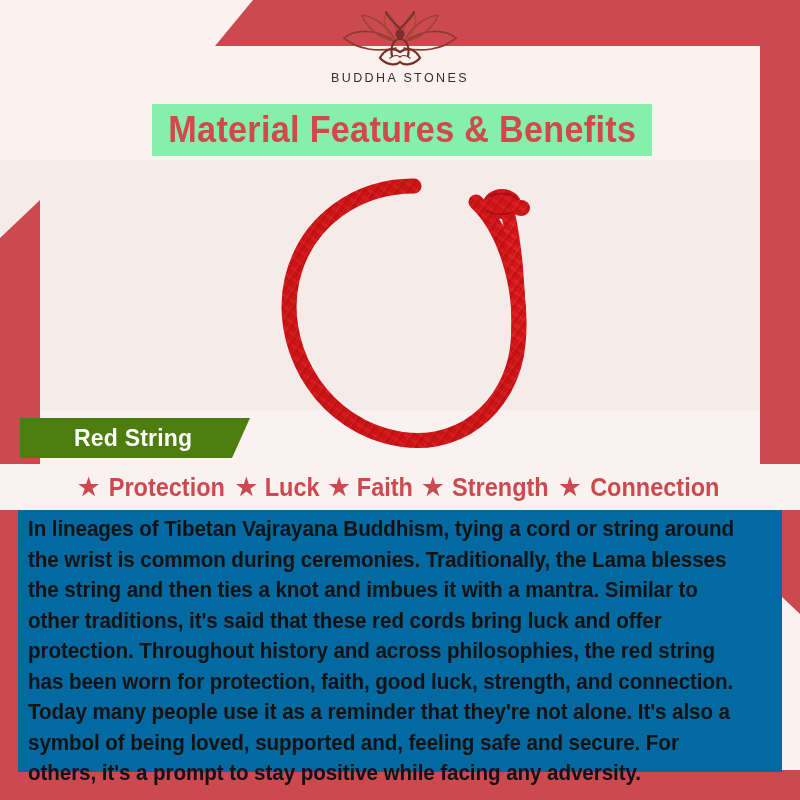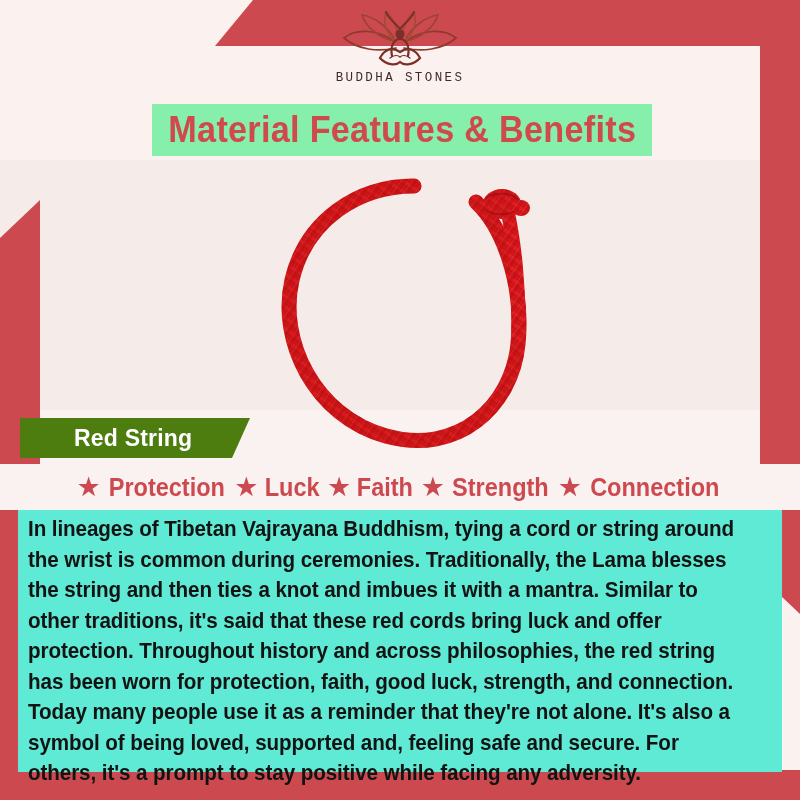--- a/index.html
+++ b/index.html
@@ -34,21 +34,21 @@
 
   
   .logo-wrap{
     position:absolute;top:8px;left:0;width:800px;height:92px;
     display:flex;flex-direction:column;align-items:center;justify-content:flex-start;
     z-index:5;
   }
   .logo-mark{width:132px;height:62px;display:block;}
   .logo-text{
     margin-top:1px;
-    font-family:Liberation Mono, monospace;
+    font-family:Liberation Sans, sans-serif;
     font-size:12.5px;letter-spacing:2.4px;color:#3d2b28;font-weight:400;
   }
 
   
   .title-band{
     position:absolute;left:152px;top:104px;width:500px;height:52px;
     background:#86efac;
     display:flex;align-items:center;justify-content:center;
     z-index:4;
   }
@@ -97,21 +97,21 @@
   .benefit{display:flex;align-items:center;gap:4px;}
   .benefit .star{color:#cc4a4f;font-size:27px;line-height:1;}
   .benefit .word{
     color:#cc4a4f;font-size:25px;font-weight:bold;
     transform:scaleX(.94);white-space:nowrap;
   }
 
   
   .body-area{
     position:absolute;left:18px;top:510px;width:764px;height:262px;
-    background:#5eead4;z-index:5;
+    background:#0369a1;z-index:5;
   }
   .body-text{
     position:absolute;left:10px;top:4px;width:752px;
     font-size:21.5px;line-height:30.5px;color:#131313;font-weight:bold;
     transform:scaleX(.96);transform-origin:left top;
     letter-spacing:-0.1px;
   }
 </style>
 </head>
 <body>

